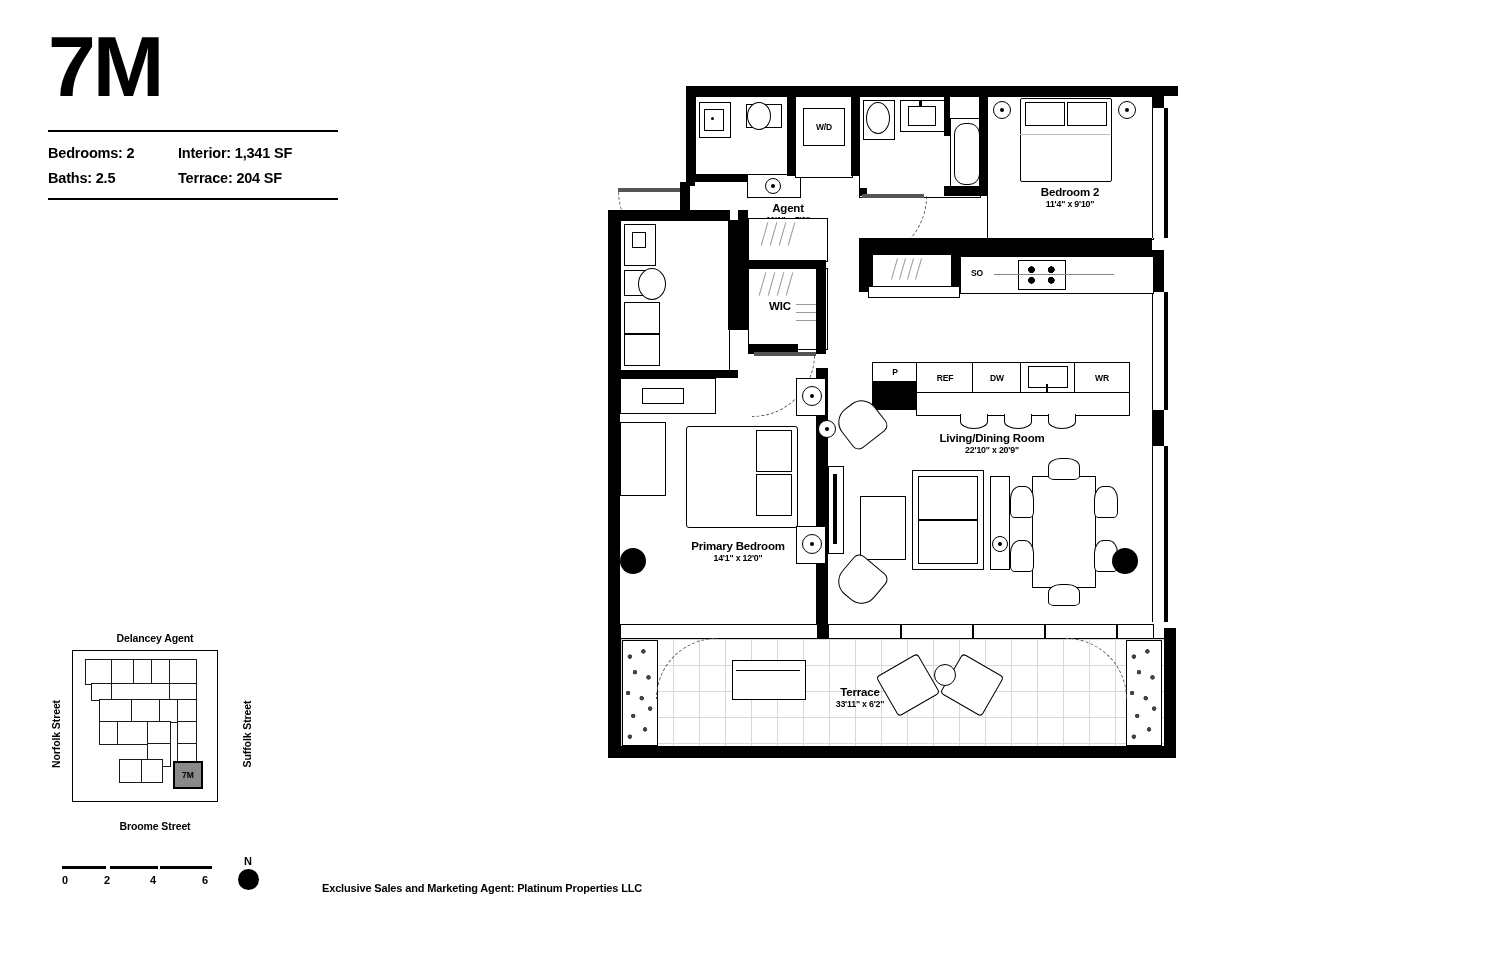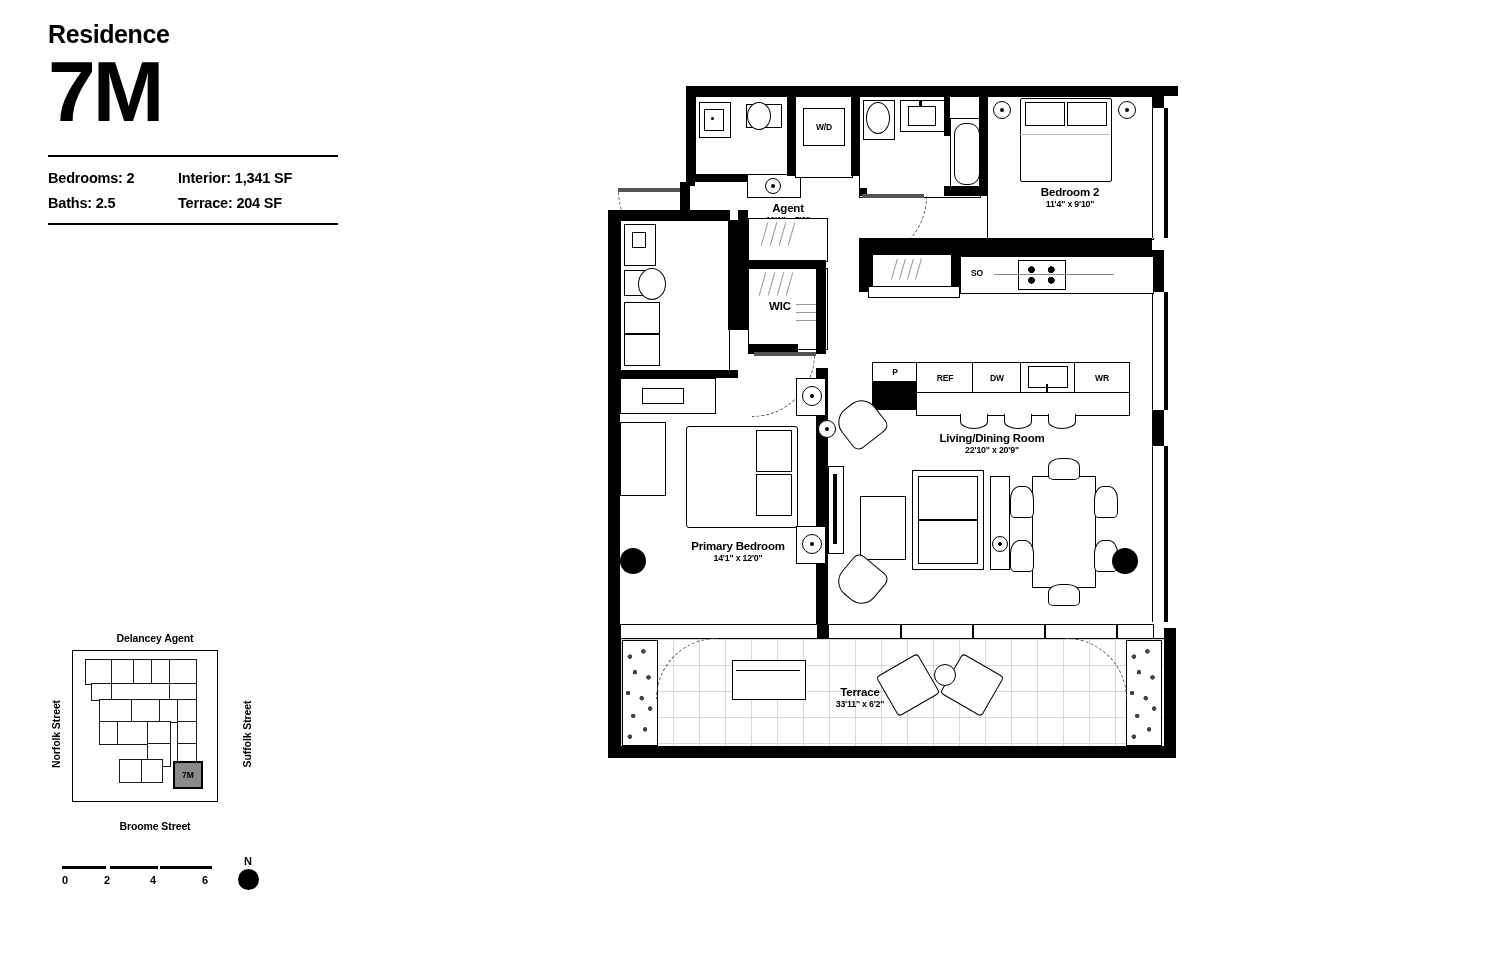--- a/index.html
+++ b/index.html
@@ -105,21 +105,20 @@
          border-radius:0 0 50% 50%;}
   .chair{position:absolute;border:1.3px solid #000;background:#fff;border-radius:40% 40% 18% 18%;}
   .lampdot{position:absolute;border:1.2px solid #000;border-radius:50%;background:#fff;}
   .lampdot::after{content:"";position:absolute;left:50%;top:50%;width:4px;height:4px;
                   margin:-2px 0 0 -2px;background:#000;border-radius:50%;}
 </style>
 </head>
 <body>
 
 <div class="abs" id="info-panel">
-  <div id="residence-word">Residence</div>
   <div id="unit-number">7M</div>
   <div class="rule" id="specs-rule-top"></div>
   <div id="specs">
     <div class="col">
       <div class="spec">Bedrooms: 2</div>
       <div class="spec">Baths: 2.5</div>
     </div>
     <div class="col">
       <div class="spec">Interior: 1,341 SF</div>
       <div class="spec">Terrace: 204 SF</div>
@@ -180,20 +179,21 @@
   </div>
 </div>
 <div class="abs" id="compass">
   <div id="compass-n">N</div>
   <div id="compass-dial">
     <div id="compass-needle"></div>
   </div>
 </div>
 
 <div class="abs" id="footer">
+  <div>Exclusive Sales and Marketing Agent: Platinum Properties LLC</div>
 </div>
 
 <div class="abs" id="plan">
 
   <div class="w" style="left:86px;top:8px;width:492px;height:10px;"></div>
 
   <div class="w" style="left:86px;top:8px;width:9px;height:100px;"></div>
 
   <div class="rm" style="left:95px;top:18px;width:92px;height:80px;"></div>
   <div class="thin" style="left:99px;top:24px;width:30px;height:34px;"></div>

